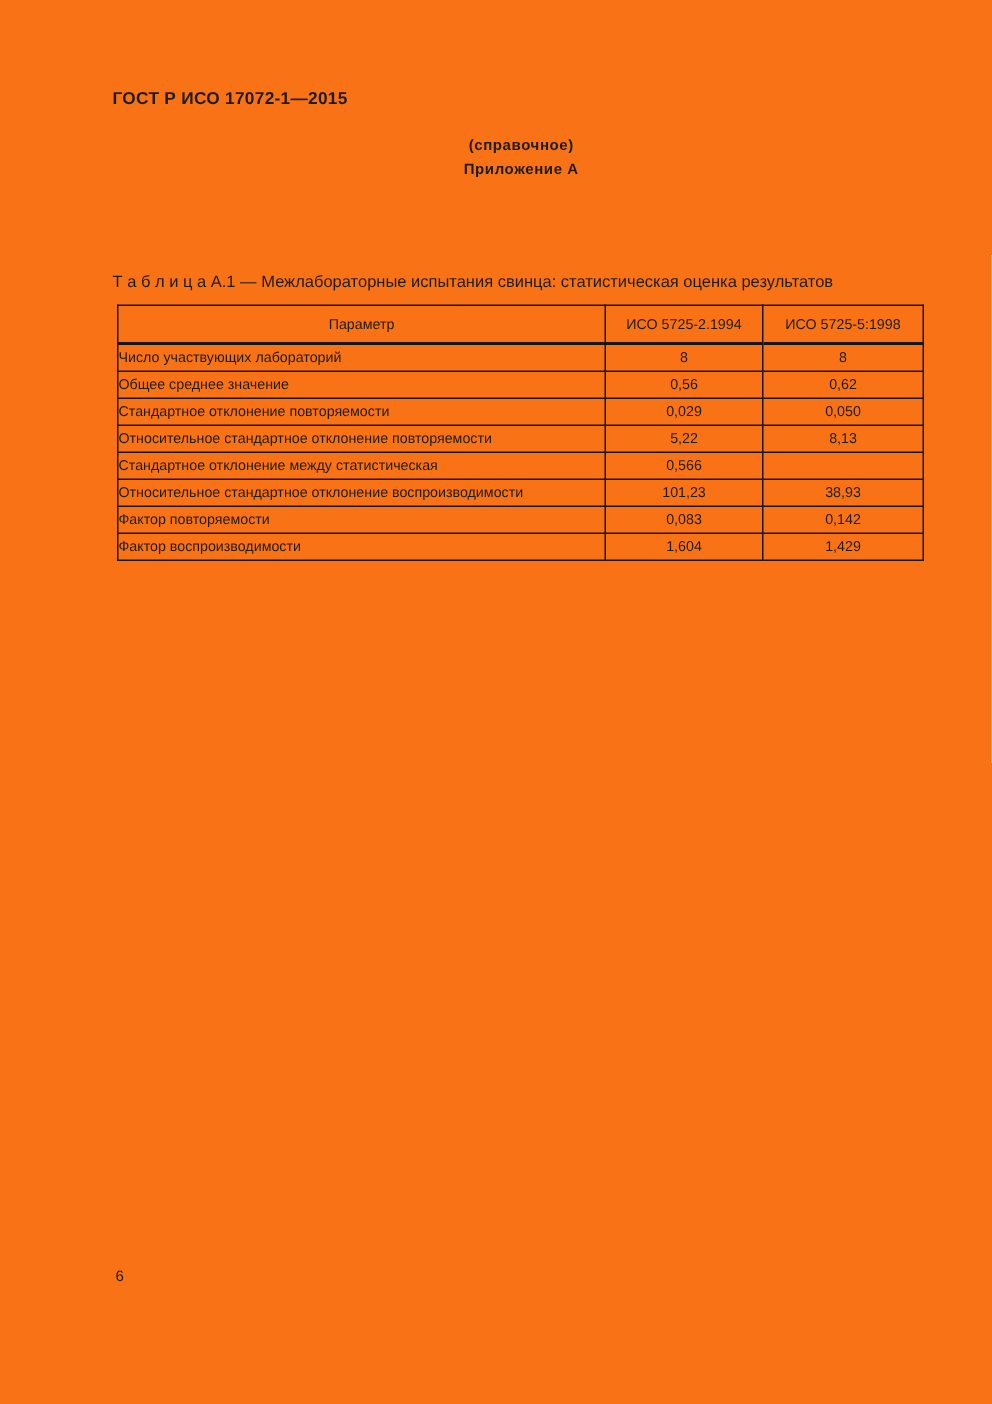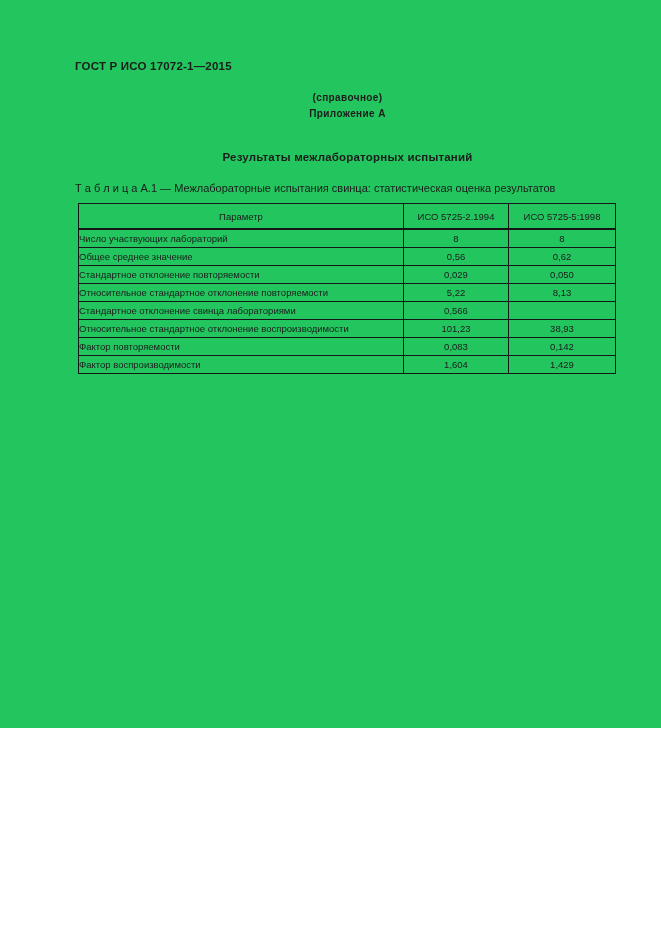--- a/index.html
+++ b/index.html
@@ -3,22 +3,22 @@
 <meta charset="utf-8">
 <style>
   html, body {
     margin: 0;
     padding: 0;
     background: #ffffff;
   }
   .page {
     position: relative;
     width: 661px;
-    height: 728px;
-    background: #22c55e;
+    height: 936px;
+    background: #f97316;
     font-family: "Liberation Sans", sans-serif;
     color: #1c1c1c;
     overflow: hidden;
   }
   .doc-number {
     position: absolute;
     left: 75px;
     top: 60px;
     font-size: 11.5px;
     font-weight: 700;
@@ -104,21 +104,20 @@
 
 <div class="page">
 
   <div class="doc-number">ГОСТ Р ИСО 17072-1—2015</div>
 
   <div class="appendix">
     <div>(справочное)</div>
     <div>Приложение А</div>
   </div>
 
-  <h1 class="section-title">Результаты межлабораторных испытаний</h1>
 
   <p class="table-caption">Т а б л и ц а  А.1 — Межлабораторные испытания свинца: статистическая оценка результатов</p>
 
   <table class="results">
     <colgroup>
       <col style="width: 325px">
       <col style="width: 105px">
       <col style="width: 107px">
     </colgroup>
     <thead>
@@ -143,21 +142,21 @@
           <td class="c-param">Стандартное отклонение повторяемости</td>
           <td class="c-val">0,029</td>
           <td class="c-val">0,050</td>
         </tr>
         <tr>
           <td class="c-param">Относительное стандартное отклонение повторяемости</td>
           <td class="c-val">5,22</td>
           <td class="c-val">8,13</td>
         </tr>
         <tr>
-          <td class="c-param">Стандартное отклонение свинца лабораториями</td>
+          <td class="c-param">Стандартное отклонение между статистическая</td>
           <td class="c-val">0,566</td>
           <td class="c-val"></td>
         </tr>
         <tr>
           <td class="c-param">Относительное стандартное отклонение воспроизводимости</td>
           <td class="c-val">101,23</td>
           <td class="c-val">38,93</td>
         </tr>
         <tr>
           <td class="c-param">Фактор повторяемости</td>

